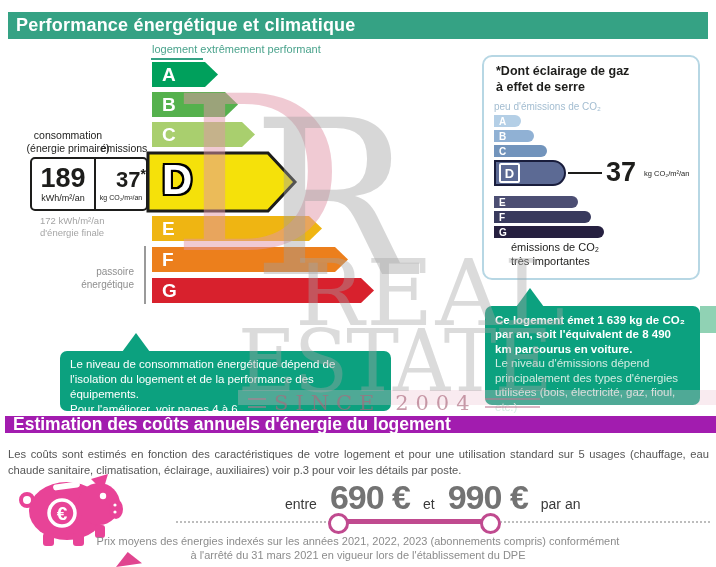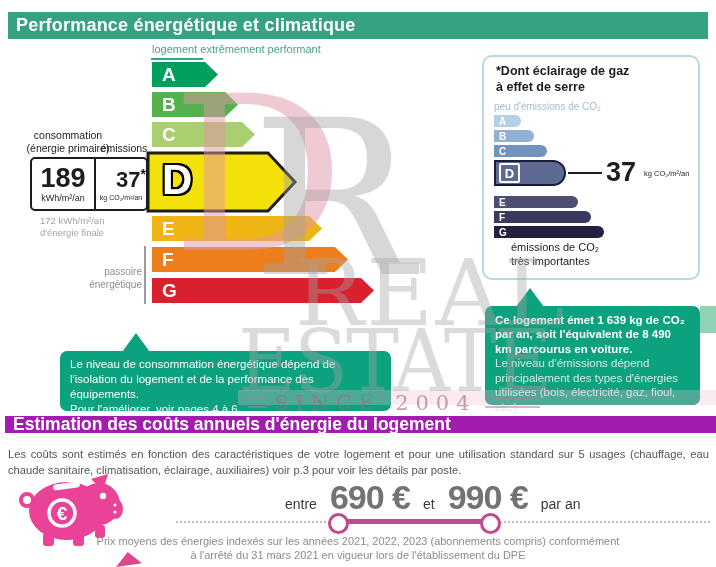--- a/index.html
+++ b/index.html
@@ -35,21 +35,21 @@
            border-radius:5px;display:flex;box-sizing:border-box;z-index:12;}
   .val-cell{display:flex;flex-direction:column;align-items:center;justify-content:center;}
   .val-cell.c1{width:62px;border-right:2px solid #1d1d1b;}
   .val-cell.c2{flex:1;}
   .val-num1{font-size:27px;font-weight:bold;line-height:1;}
   .val-unit1{font-size:9px;margin-top:1px;}
   .val-num2{font-size:22px;font-weight:bold;line-height:1;margin-left:20px;}
   .val-num2 sup{font-size:14px;}
   .val-unit2{font-size:7px;margin-top:2px;}
   .final-energy{left:40px;top:215px;font-size:9.5px;color:#a5a5a5;line-height:1.25;}
-  .sieve{left:66px;top:265px;width:76px;text-align:right;font-size:10px;color:#8f8f8f;line-height:1.3;}
+  .sieve{left:58px;top:265px;width:76px;text-align:right;font-size:10px;color:#8f8f8f;line-height:1.3;}
   .sieve-line{left:144px;top:246px;width:2px;height:58px;background:#9a9a9a;}
 
   
   .co2-panel{left:482px;top:55px;width:218px;height:225px;border:2px solid #b7d7e4;border-radius:10px;
              background:#fff;box-sizing:border-box;}
   .co2-title{left:496px;top:63px;width:190px;font-size:12.5px;font-weight:bold;line-height:1.3;color:#1d1d1b;}
   .co2-low{left:494px;top:101px;font-size:10px;color:#a3bdd1;}
   .co2bar{left:494px;height:12px;border-radius:0 6px 6px 0;color:#fff;font-weight:bold;font-size:10px;
           display:flex;align-items:center;padding-left:5px;box-sizing:border-box;}
   .co2-a{top:115px;width:27px}.co2-b{top:130px;width:40px}.co2-c{top:145px;width:53px}

